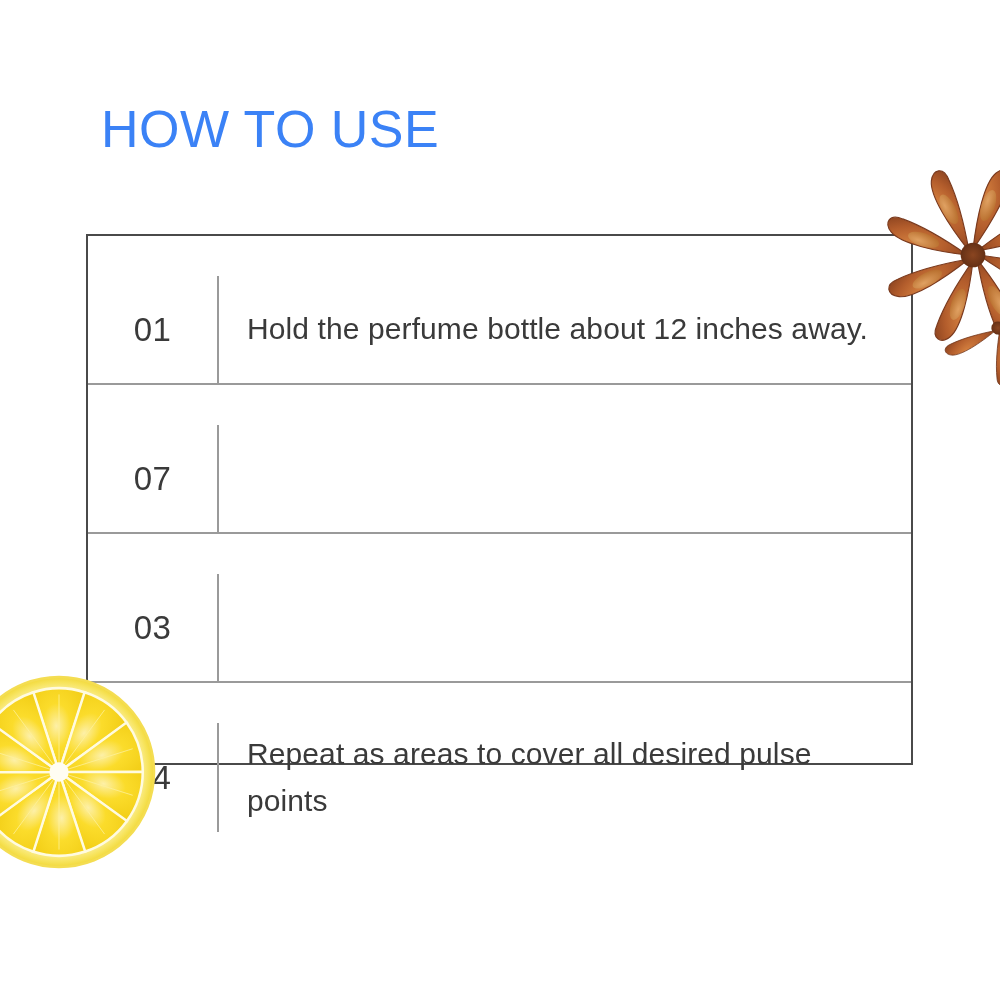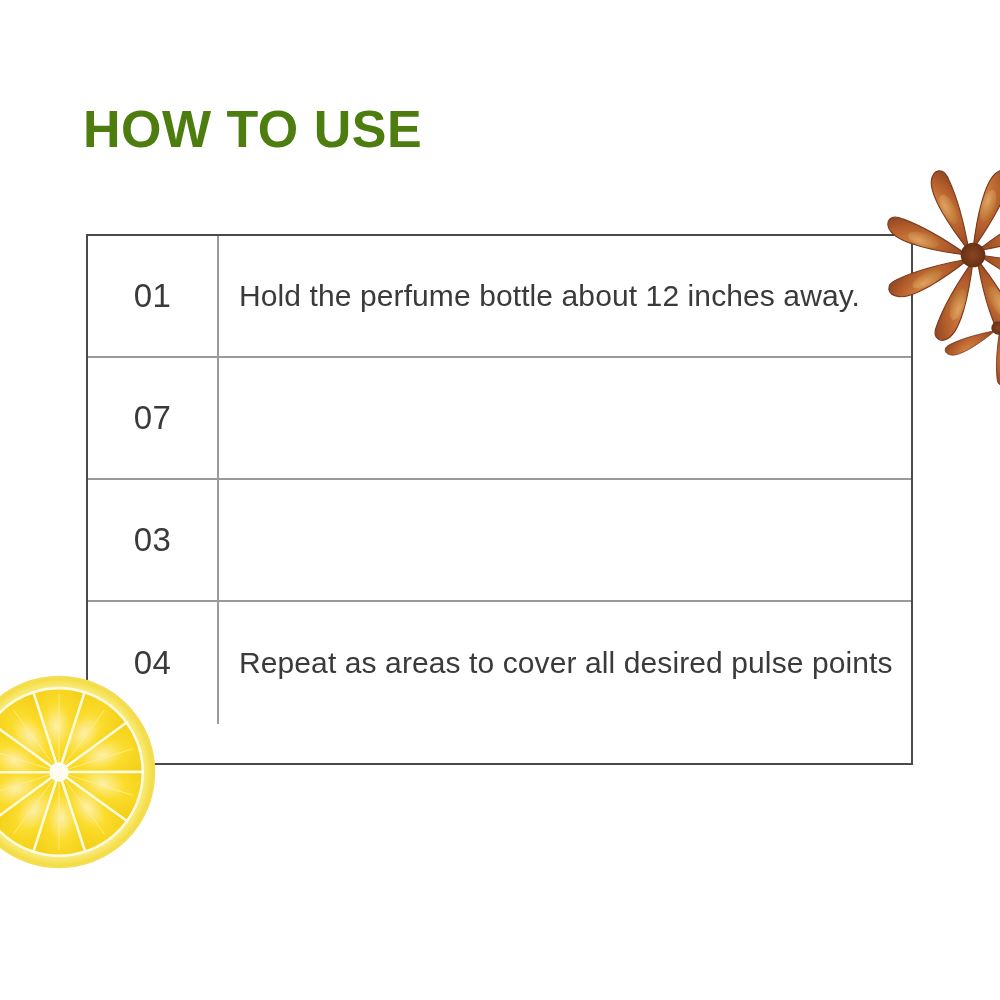--- a/index.html
+++ b/index.html
@@ -20,47 +20,48 @@
     left: 0; top: 0;
     width: 1000px;
     height: 1000px;
     background: #ffffff;
     overflow: hidden;
   }
 
   
   #page-title {
     position: absolute;
-    left: 83px;
+    left: 101px;
     top: 103px;
     font-size: 52px;
-    font-weight: bold;
+    font-weight: normal;
     letter-spacing: 0.5px;
-    color: #4d7c0f;
+    color: #3b82f6;
     line-height: 1.0;
     white-space: nowrap;
   }
 
   
   #steps-table {
     position: absolute;
     left: 86px;
     top: 234px;
     width: 827px;
     height: 531px;
     border: 2px solid #4a4a4a;
     box-sizing: border-box;
     background: transparent;
     z-index: 3;
   }
   .step-row {
     display: flex;
-    height: 122px;
+    height: 109px;
     box-sizing: border-box;
     border-bottom: 2px solid #9a9a9a;
+    margin-top: 40px;
   }
   .step-row:last-child { border-bottom: none; }
 
   .step-num-cell {
     width: 131px;
     flex: 0 0 131px;
     box-sizing: border-box;
     border-right: 2px solid #9a9a9a;
     display: flex;
     align-items: center;
@@ -71,21 +72,21 @@
     color: #3a3a3a;
     letter-spacing: 0.5px;
     font-weight: normal;
   }
 
   .step-text-cell {
     flex: 1 1 auto;
     box-sizing: border-box;
     display: flex;
     align-items: center;
-    padding-left: 20px;
+    padding-left: 28px;
     padding-right: 14px;
   }
   .step-text {
     font-size: 30px;
     line-height: 1.56;
     color: #3a3a3a;
     letter-spacing: 0.1px;
   }
 
   

